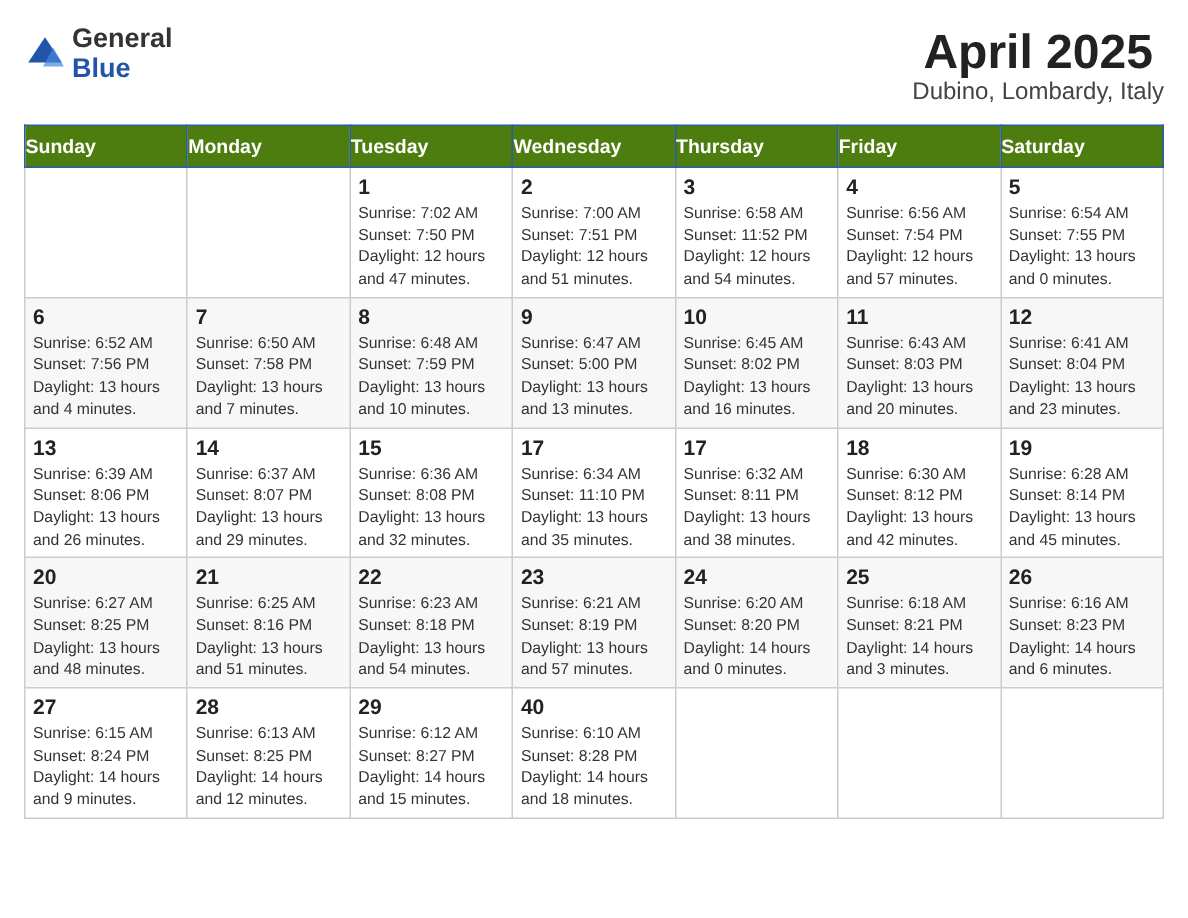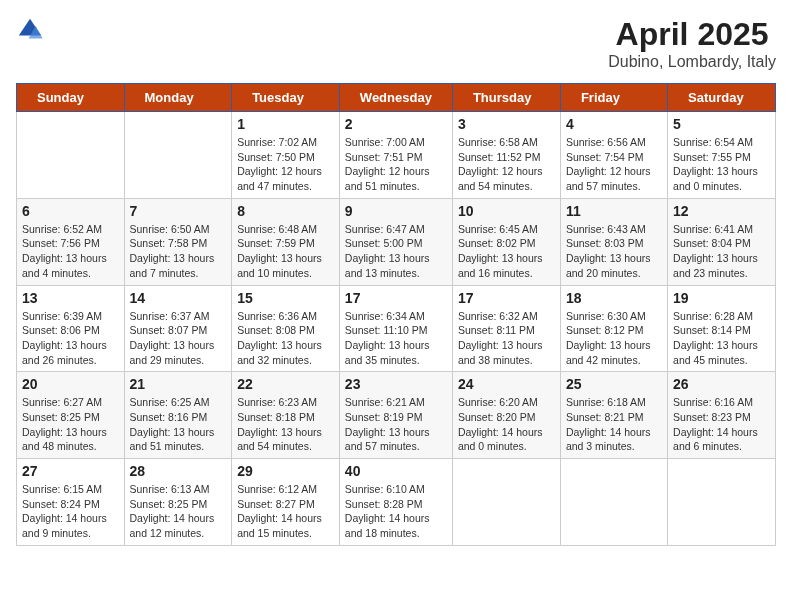--- a/index.html
+++ b/index.html
@@ -45,23 +45,23 @@
     .location {
       font-size: 16px;
       color: #444;
     }
     table {
       width: 100%;
       border-collapse: collapse;
       font-size: 11px;
     }
     thead tr th {
-      background-color: #c2410c;
+      background-color: #4d7c0f;
       color: #fff;
-      padding: 6px 20px;
+      padding: 6px 0;
       font-size: 13px;
       font-weight: bold;
       text-align: left;
       border: 1px solid #2a5caa;
     }
     tbody tr td {
       border: 1px solid #ccc;
       vertical-align: top;
       padding: 4px 5px;
       min-height: 80px;
@@ -89,20 +89,24 @@
   </style>
 </head>
 <body>
 
 <div class="header-area">
   <div class="logo">
     <svg class="logo-icon" viewBox="0 0 40 40">
       <polygon points="20,4 36,28 4,28" fill="#2255aa"></polygon>
       <polygon points="28,14 38,32 18,32" fill="#4488dd" opacity="0.7"></polygon>
     </svg>
+    <div class="logo-text">
+      <span class="logo-general">General</span>
+      <span class="logo-blue">Blue</span>
+    </div>
   </div>
   <div class="title-area">
     <div class="month-title">April 2025</div>
     <div class="location">Dubino, Lombardy, Italy</div>
   </div>
 </div>
 
 <table>
   <thead>
     <tr>

